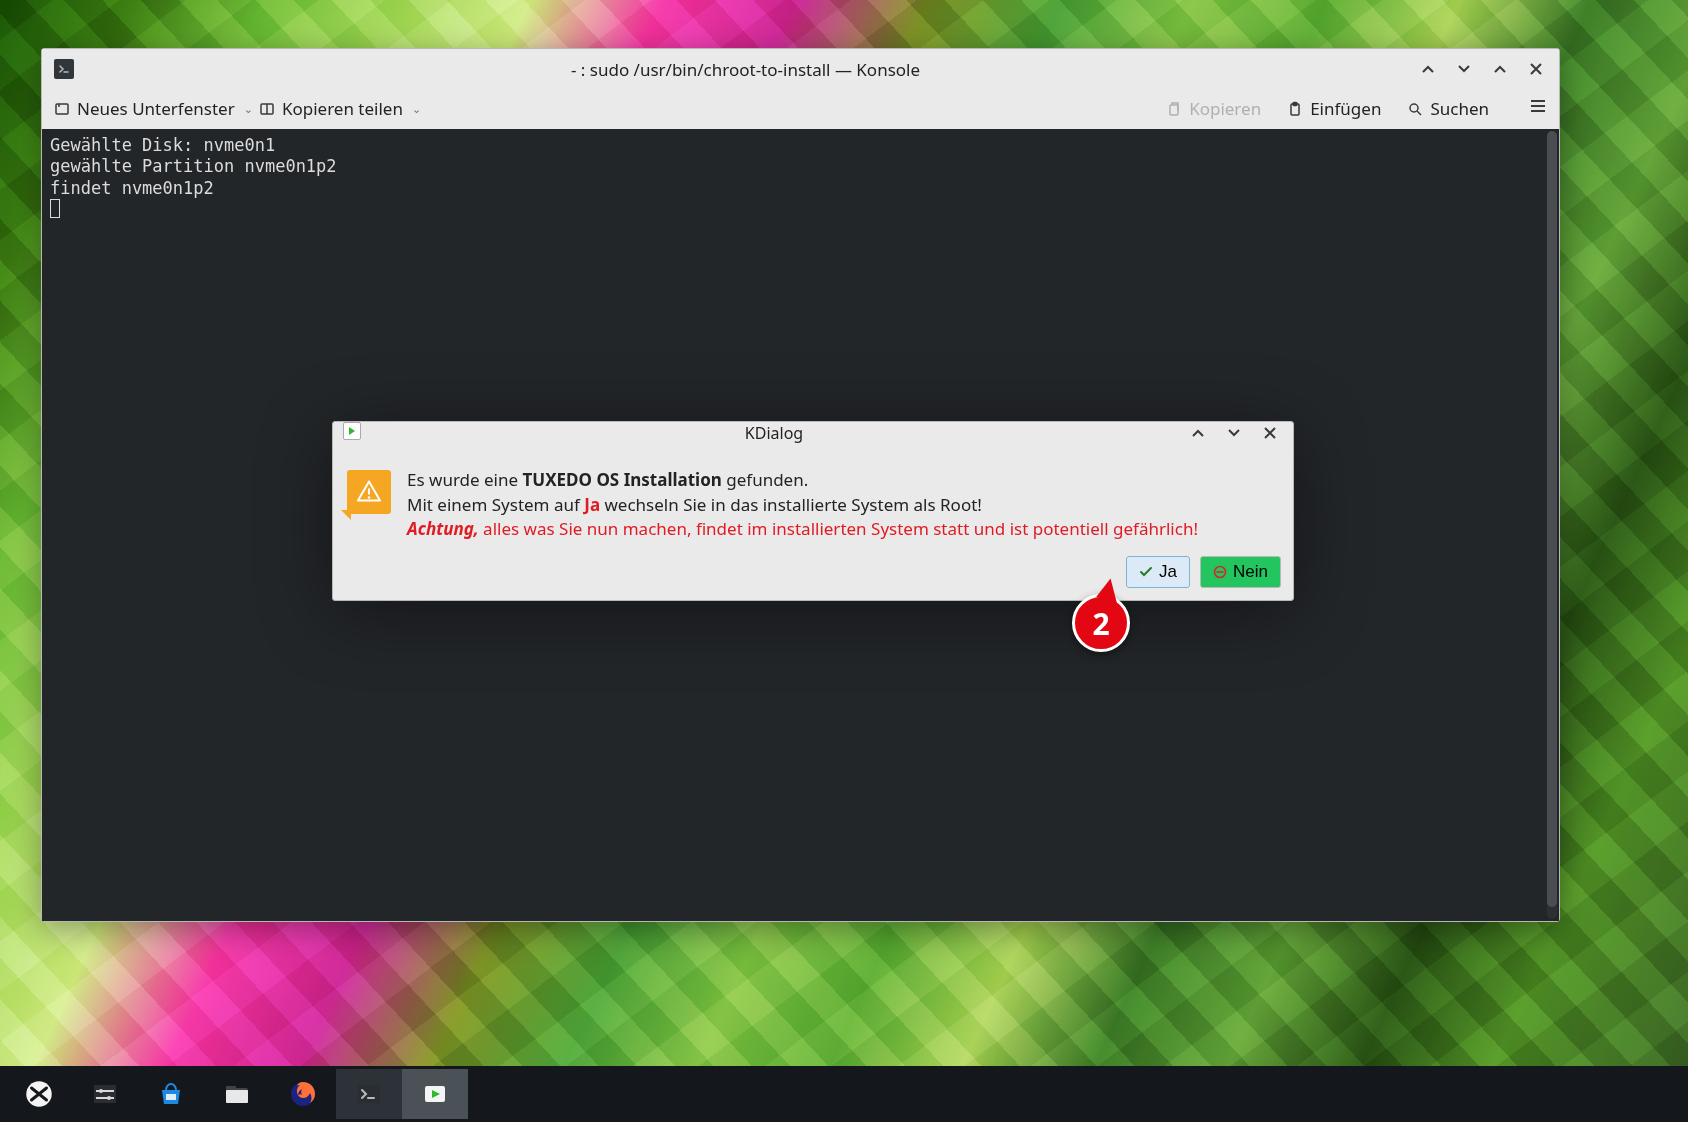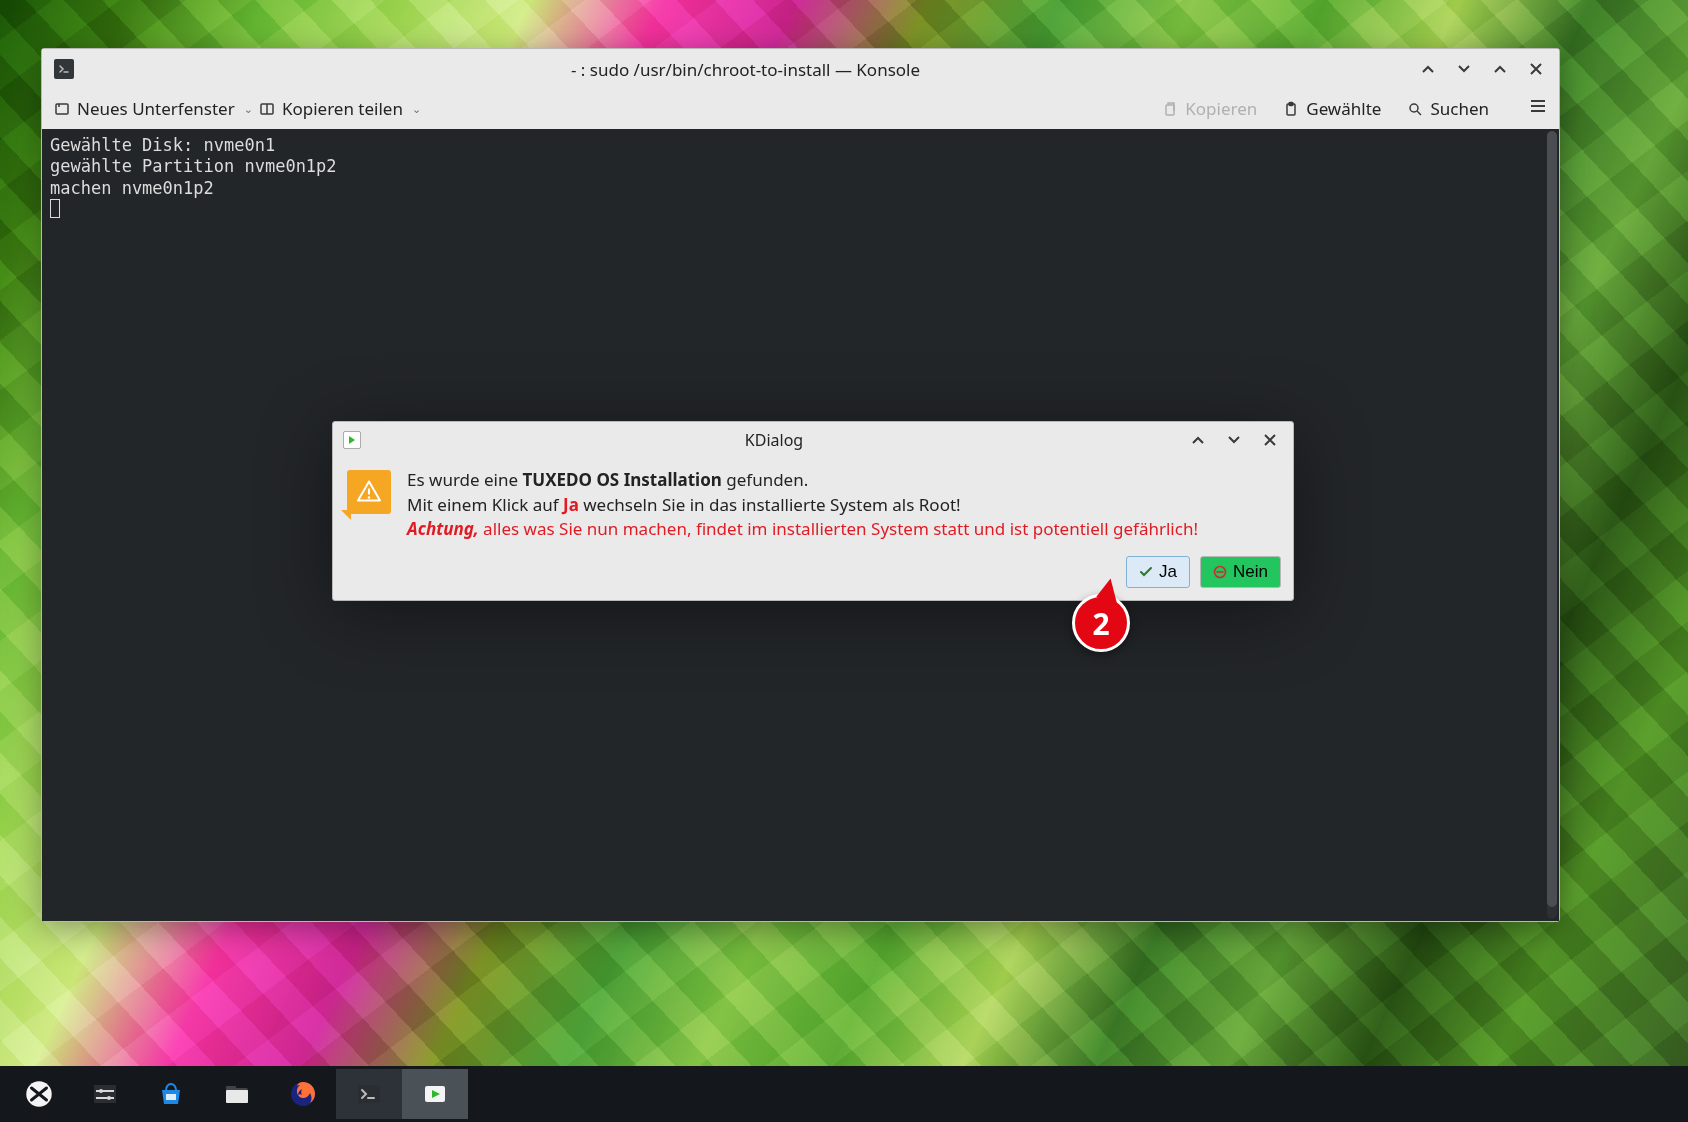--- a/index.html
+++ b/index.html
@@ -131,21 +131,21 @@
   width:962px;
   filter: drop-shadow(0 12px 36px rgba(0,0,0,0.45));
 }
 .kdialog {
   background:#eaeaea;
   border:1px solid #b8b8b8;
   border-radius:3px;
 }
 .kdialog-titlebar {
   height:36px;
-  display:flex; align-items:center;gap:32px;
+  display:flex; gap:32px;
 }
 .kdialog-titlebar .app-icon {
   width:18px; height:18px; margin-left:10px;
   background:#fff; border:1px solid #aaa; border-radius:2px;
   display:flex; align-items:center; justify-content:center;
 }
 .kdialog-titlebar .app-icon::after {
   content:""; width:0; height:0;
   border-left:6px solid #2eb82e;
   border-top:4px solid transparent;
@@ -316,40 +316,40 @@
           </span>
         <span>Kopieren</span>
       </div>
       <div class="tb-item">
         <span class="tb-ic">
             <svg viewBox="0 0 16 16">
               <rect x="4" y="3" width="8" height="11" rx="1"></rect>
               <rect x="6" y="1.5" width="4" height="3" rx="1" fill="#3a3a3a"></rect>
             </svg>
           </span>
-        <span>Gewählte</span>
+        <span>Einfügen</span>
       </div>
       <div class="tb-item">
         <span class="tb-ic">
             <svg viewBox="0 0 16 16">
               <circle cx="7" cy="7" r="4"></circle>
               <path d="M10 10l4 4"></path>
             </svg>
           </span>
         <span>Suchen</span>
       </div>
       <span class="hamburger"><svg viewBox="0 0 18 18">
             <path d="M2 4h14M2 9h14M2 14h14"></path>
           </svg></span>
     </div>
   </div>
 
   <div class="konsole-body"><span>Gewählte Disk: nvme0n1</span>
 <span>gewählte Partition nvme0n1p2</span>
-<span>machen nvme0n1p2</span>
+<span>findet nvme0n1p2</span>
 <span class="cursor-block"></span>
     <div class="scrollbar-track"></div>
     <div class="scrollbar-thumb"></div>
   </div>
 </div>
 
 <div class="kdialog-wrap">
   <div class="kdialog">
     <div class="kdialog-titlebar">
       <span class="app-icon"></span>
@@ -378,21 +378,21 @@
             <path d="M14 4 L25 23 H3 Z" fill="none" stroke="#fff" stroke-width="2" stroke-linejoin="round"></path>
             <line x1="14" y1="11" x2="14" y2="17" stroke="#fff" stroke-width="2"></line>
             <circle cx="14" cy="20" r="1.3" fill="#fff"></circle>
           </svg>
       </div>
       <div class="kdialog-msg">
         <div>
           <span>Es wurde eine </span><b>TUXEDO OS Installation</b><span> gefunden.</span>
         </div>
         <div>
-          <span>Mit einem Klick auf </span><b class="red">Ja</b><span> wechseln Sie in das installierte System als Root!</span>
+          <span>Mit einem System auf </span><b class="red">Ja</b><span> wechseln Sie in das installierte System als Root!</span>
         </div>
         <div class="red">
           <b>Achtung,</b><span> alles was Sie nun machen, findet im installierten System statt und ist potentiell gefährlich!</span>
         </div>
       </div>
     </div>
     <div class="kdialog-buttons">
       <button class="primary">
         <span class="btn-ic">
             <svg viewBox="0 0 14 14">

